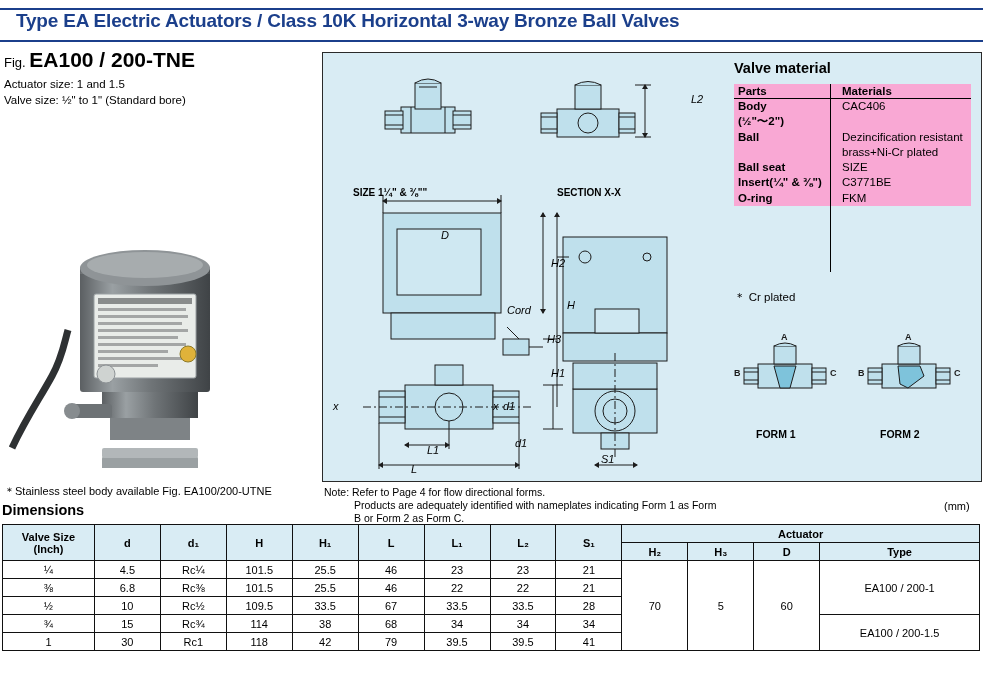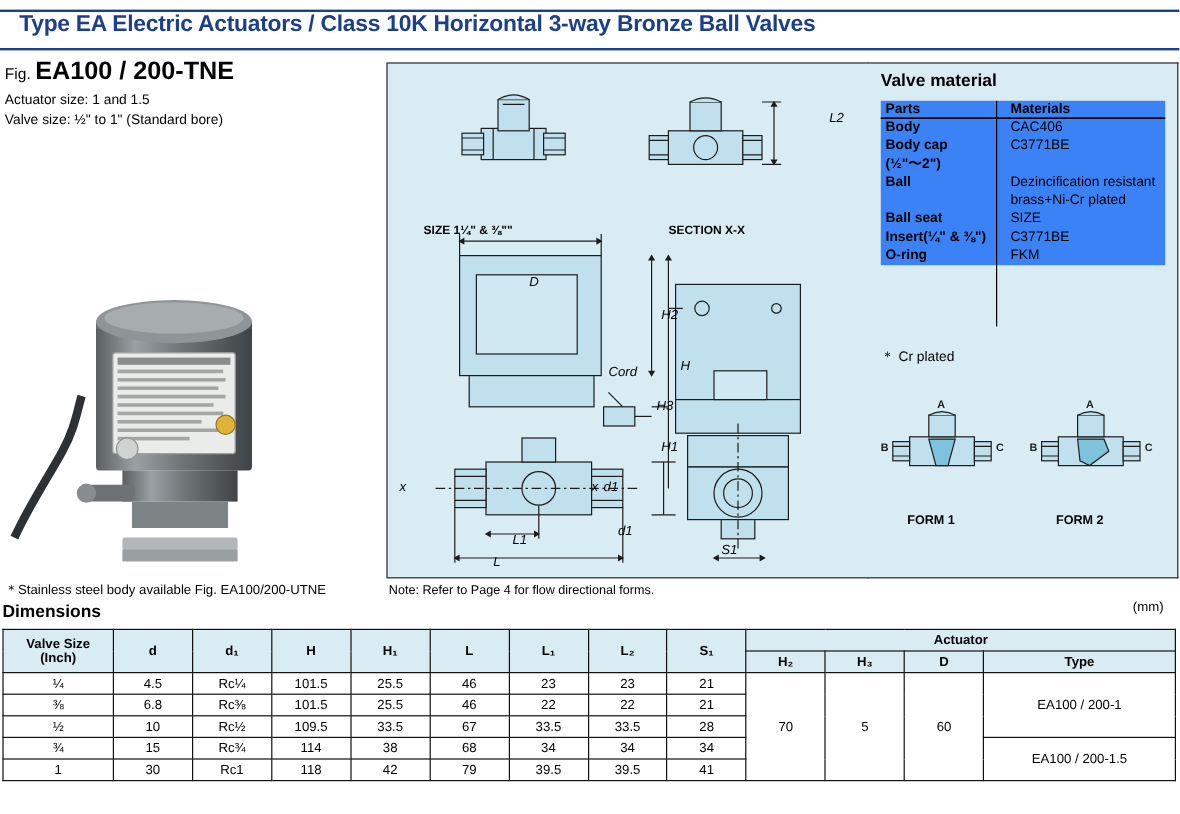--- a/index.html
+++ b/index.html
@@ -51,21 +51,21 @@
   
   .mat-panel{
     position:absolute;left:722px;top:52px;width:259px;height:428px;
     background:#d9ecf4;border:1px solid #2a2a2a;border-left:none;
   }
   .mat-title{
     position:absolute;left:734px;top:60px;font-size:14.5px;font-weight:bold;
   }
   table.mat{
     position:absolute;left:734px;top:84px;width:237px;
-    border-collapse:collapse;font-size:11.5px;background:#3b82f6;
+    border-collapse:collapse;font-size:11.5px;background:#f9a8d4;
   }
   table.mat th{
     text-align:left;font-weight:bold;font-size:11.5px;
     border-bottom:1px solid #000;padding:1px 4px;
   }
   table.mat td{
     padding:0px 4px;vertical-align:top;line-height:1.33;
   }
   table.mat .col1{width:96px;}
   table.mat td.b{font-weight:bold;}
@@ -306,41 +306,38 @@
     <div class="lbli" style="left:88px;top:410px;font-size:11px;">L</div>
     <div class="lbli" style="left:192px;top:384px;font-size:11px;">d1</div>
     <div class="lbli" style="left:10px;top:347px;font-size:11px;">x</div>
     <div class="lbli" style="left:170px;top:347px;font-size:11px;">x</div>
     <div class="lbli" style="left:180px;top:347px;font-size:11px;">d1</div>
     <div class="lbli" style="left:278px;top:400px;font-size:11px;">S1</div>
   </div>
 
   <div class="draw-note">
     <span>Note: Refer to Page 4 for flow directional forms.</span>
+    <span class="n2">Products are adequately identified with nameplates indicating Form 1 as Form B or Form 2 as Form C.</span>
   </div>
   <div class="mm-label">(mm)</div>
 
   <div class="mat-panel"></div>
   <div class="mat-title">Valve material</div>
 
   <table class="mat">
     <thead>
       <tr>
         <th class="col1">Parts</th>
         <th>Materials</th>
       </tr>
     </thead>
     <tbody>
       <tr>
         <td class="col1 b">Body</td>
         <td>CAC406</td>
-      </tr>
-      <tr>
-        <td class="col1 b">Body cap</td>
-        <td>C3771BE</td>
       </tr>
       <tr>
         <td class="col1 b">(½"〜2")</td>
         <td></td>
       </tr>
       <tr>
         <td class="col1 b">Ball</td>
         <td>Dezincification resistant</td>
       </tr>
       <tr>

